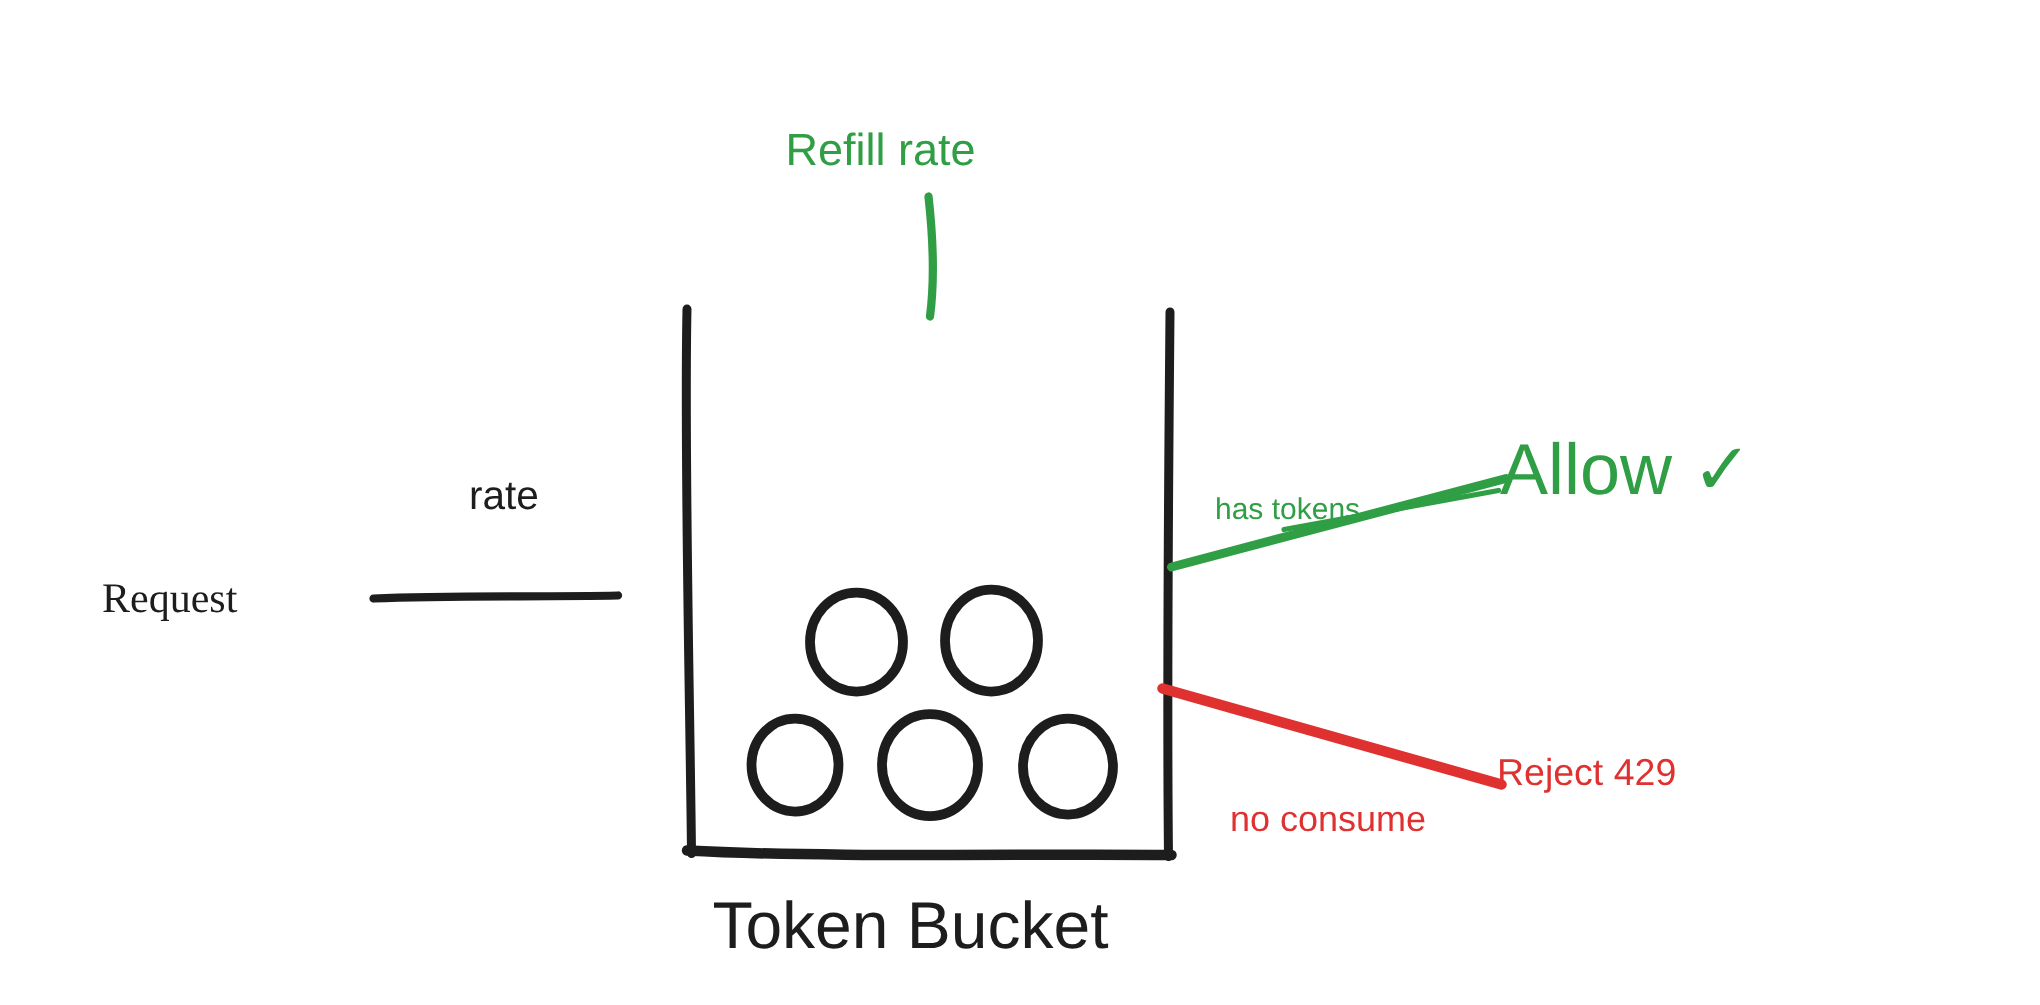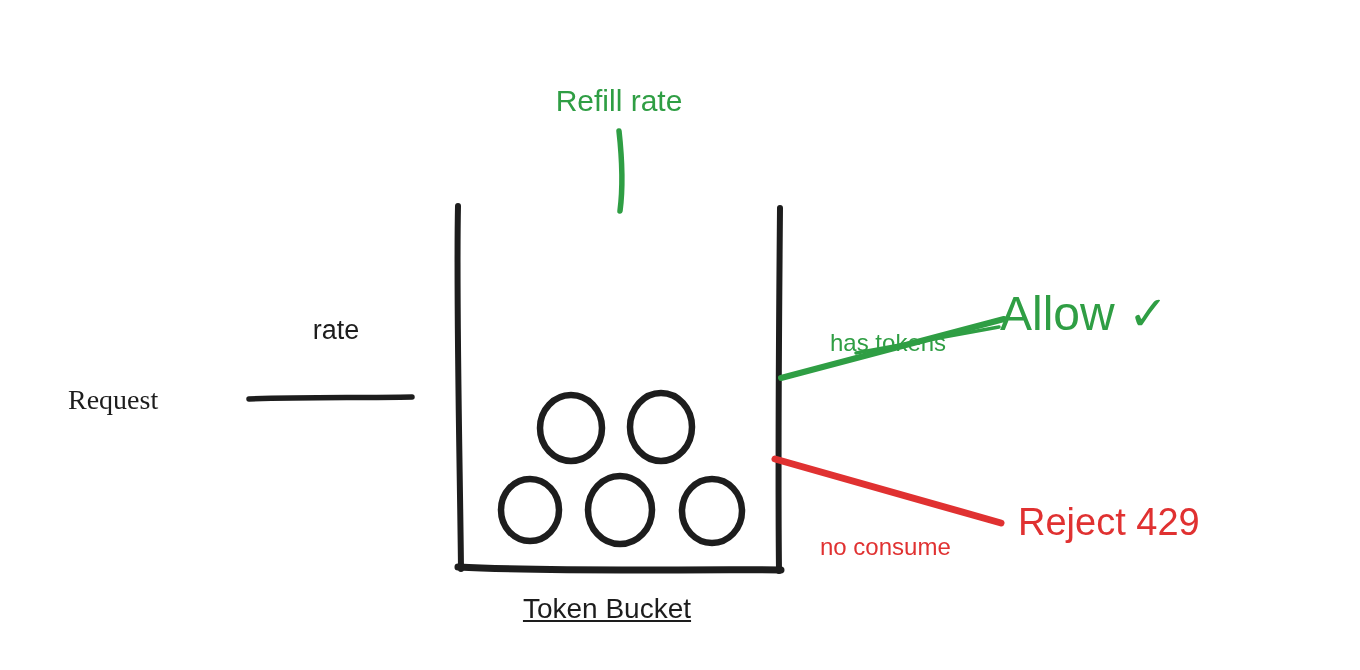--- a/index.html
+++ b/index.html
@@ -12,28 +12,28 @@
   .st { fill:none; stroke-linecap:round; stroke-linejoin:round; }
   .st.ink   { stroke:var(--ink); }
   .st.green { stroke:var(--green); }
   .st.red   { stroke:var(--red); }
 
   .label { position:absolute; white-space:nowrap; color:var(--ink); line-height:1.15; }
   .label.green { color:var(--green); }
   .label.red   { color:var(--red); }
   .center { transform:translateX(-50%); text-align:center; }
 
-  .refill      { left:587px;  top:84px;  font-size:30px;margin-left:32px; }
+  .refill      { left:587px;  top:84px;  font-size:30px; }
   .consume     { left:336px;  top:313px; font-size:27px; line-height:35px; }
   .request     { left:68px;   top:384px; font-size:28px;font-family:Liberation Serif, serif; }
-  .has-tokens  { left:810px;  top:329px; font-size:24px;margin-left:20px; }
+  .has-tokens  { left:810px;  top:329px; font-size:20px; }
   .allow       { left:1000px; top:286px; font-size:48px; }
   .no-tokens   { left:820px;  top:533px; font-size:24px; }
-  .reject      { left:998px;  top:501px; font-size:38px;margin-left:20px; }
-  .bucket-name { left:607px;  top:593px; font-size:28px;text-decoration:underline; }
+  .reject      { left:998px;  top:501px; font-size:25px; }
+  .bucket-name { left:607px;  top:593px; font-size:44px; }
 </style>
 </head>
 <body>
 
 <div class="stage">
 
   <svg class="draw" viewBox="0 0 1360 670" aria-hidden="true">
 
     <path class="st green" stroke-width="5.5" d="M619,131 C622,158 623,188 620,211"></path>
 

